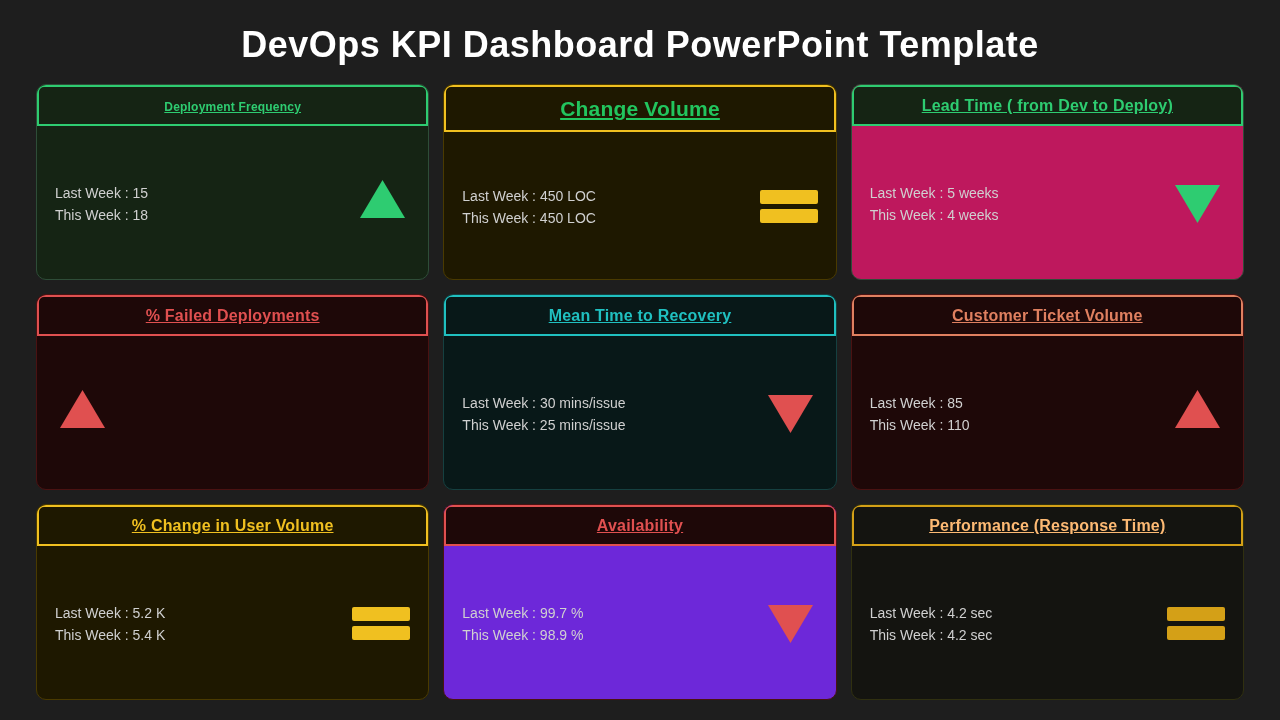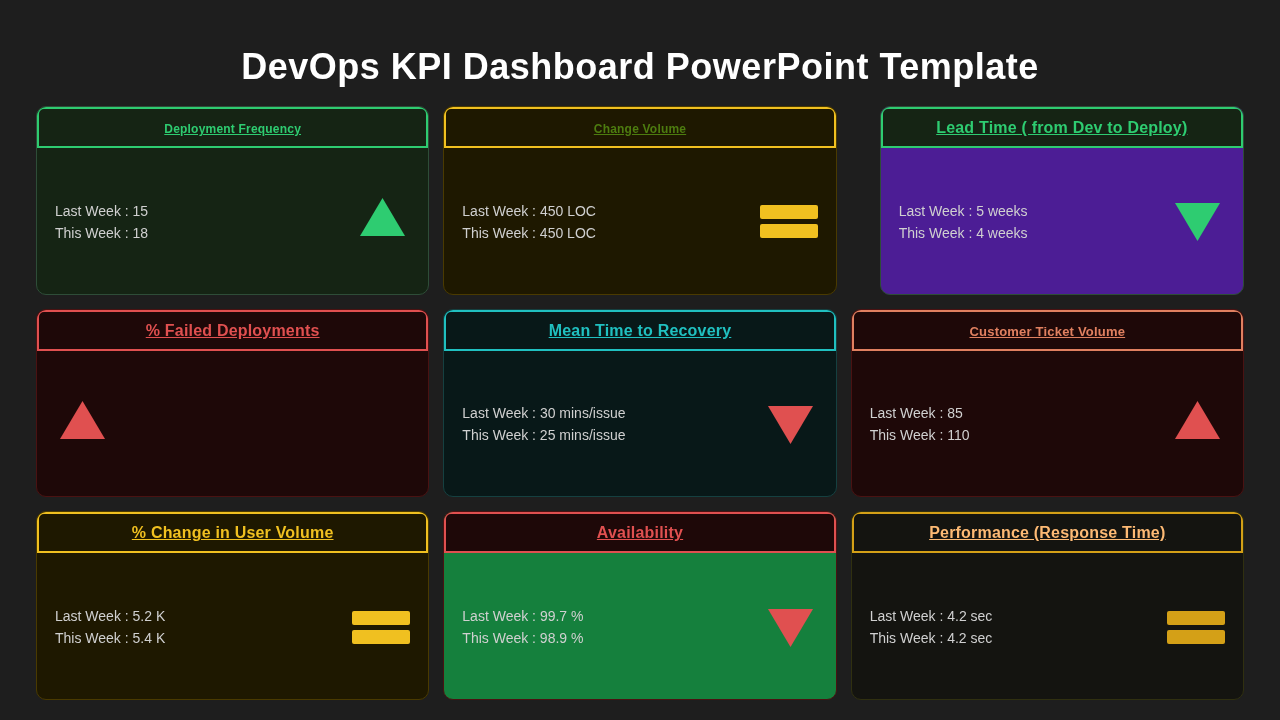--- a/index.html
+++ b/index.html
@@ -14,21 +14,21 @@
       flex-direction: column;
       align-items: center;
       justify-content: flex-start;
     }
 
     .page-title {
       color: #ffffff;
       font-size: 36px;
       font-weight: 700;
       text-align: center;
-      padding: 46px 0 18px 0;
+      padding: 24px 0 18px 0;
       letter-spacing: 0.5px;
     }
 
     .grid {
       display: grid;
       grid-template-columns: repeat(3, 1fr);
       grid-template-rows: repeat(3, 1fr);
       gap: 14px;
       padding: 0 36px 20px 36px;
       width: 100%;
@@ -90,35 +90,35 @@
         <div class="card-stats">
           <span class="stat-text">Last Week : 15</span>
           <span class="stat-text">This Week : 18</span>
         </div>
         <div><svg width="55" height="55" viewBox="0 0 55 55">
       <polygon points="27.5,6 50,44 5,44" fill="#2ecc71"></polygon>
     </svg></div>
       </div>
     </div>
     <div class="card" style="background: rgb(30, 24, 0); border: 1.5px solid rgb(74, 58, 0);">
-      <div class="card-header" style="border: 2px solid rgb(240, 192, 32); background: rgb(30, 24, 0); border-radius: 7px 7px 0px 0px; padding: 10px 14px 9px;"><span class="card-title" style="color: #4d7c0f; font-size: 12px; font-weight: 700; text-decoration: underline;">Change Volume</span></div>
+      <div class="card-header" style="border: 2px solid rgb(240, 192, 32); background: rgb(30, 24, 0); border-radius: 7px 7px 0px 0px; padding: 10px 14px 9px;"><span class="card-title" style="color: #22c55e; font-size: 21px; font-weight: 700; text-decoration: underline;">Change Volume</span></div>
       <div class="card-body">
         <div class="card-stats">
           <span class="stat-text">Last Week : 450 LOC</span>
           <span class="stat-text">This Week : 450 LOC</span>
         </div>
         <div>
           <div style="display:flex;flex-direction:column;gap:5px;align-items:flex-end;">
       <div style="width:58px;height:14px;border-radius:2px;background:#f0c020;"></div>
       <div style="width:58px;height:14px;border-radius:2px;background:#f0c020;"></div>
     </div>
         </div>
       </div>
     </div>
-    <div class="card" style="background: #4c1d95; border: 1.5px solid rgb(46, 77, 56); margin-left: 29px;">
+    <div class="card" style="background: #be185d; border: 1.5px solid rgb(46, 77, 56);">
       <div class="card-header" style="border: 2px solid rgb(46, 204, 113); background: rgb(21, 36, 20); border-radius: 7px 7px 0px 0px; padding: 10px 14px 9px;"><span class="card-title" style="color: rgb(46, 204, 113); font-size: 16px; font-weight: 700; text-decoration: underline;">Lead Time ( from Dev to Deploy)</span></div>
       <div class="card-body">
         <div class="card-stats">
           <span class="stat-text">Last Week : 5 weeks</span>
           <span class="stat-text">This Week : 4 weeks</span>
         </div>
         <div><svg width="55" height="55" viewBox="0 0 55 55">
       <polygon points="27.5,49 5,11 50,11" fill="#2ecc71"></polygon>
     </svg></div>
       </div>
@@ -137,21 +137,21 @@
         <div class="card-stats">
           <span class="stat-text">Last Week : 30 mins/issue</span>
           <span class="stat-text">This Week : 25 mins/issue</span>
         </div>
         <div><svg width="55" height="55" viewBox="0 0 55 55">
       <polygon points="27.5,49 5,11 50,11" fill="#e05050"></polygon>
     </svg></div>
       </div>
     </div>
     <div class="card" style="background: rgb(30, 8, 8); border: 1.5px solid rgb(74, 18, 18);">
-      <div class="card-header" style="border: 2px solid rgb(224, 128, 96); background: rgb(30, 8, 8); border-radius: 7px 7px 0px 0px; padding: 10px 14px 9px;"><span class="card-title" style="color: rgb(224, 128, 96); font-size: 13px; font-weight: 700; text-decoration: underline;">Customer Ticket Volume</span></div>
+      <div class="card-header" style="border: 2px solid rgb(224, 128, 96); background: rgb(30, 8, 8); border-radius: 7px 7px 0px 0px; padding: 10px 14px 9px;"><span class="card-title" style="color: rgb(224, 128, 96); font-size: 16px; font-weight: 700; text-decoration: underline;">Customer Ticket Volume</span></div>
       <div class="card-body">
         <div class="card-stats">
           <span class="stat-text">Last Week : 85</span>
           <span class="stat-text">This Week : 110</span>
         </div>
         <div><svg width="55" height="55" viewBox="0 0 55 55">
       <polygon points="27.5,6 50,44 5,44" fill="#e05050"></polygon>
     </svg></div>
       </div>
     </div>
@@ -163,21 +163,21 @@
           <span class="stat-text">This Week : 5.4 K</span>
         </div>
         <div>
           <div style="display:flex;flex-direction:column;gap:5px;align-items:flex-end;">
       <div style="width:58px;height:14px;border-radius:2px;background:#f0c020;"></div>
       <div style="width:58px;height:14px;border-radius:2px;background:#f0c020;"></div>
     </div>
         </div>
       </div>
     </div>
-    <div class="card" style="background: #15803d; border: 1.5px solid rgb(74, 18, 18);">
+    <div class="card" style="background: #6d28d9; border: 1.5px solid rgb(74, 18, 18);">
       <div class="card-header" style="border: 2px solid rgb(224, 80, 80); background: rgb(30, 8, 8); border-radius: 7px 7px 0px 0px; padding: 10px 14px 9px;"><span class="card-title" style="color: rgb(224, 80, 80); font-size: 16px; font-weight: 700; text-decoration: underline;">Availability</span></div>
       <div class="card-body">
         <div class="card-stats">
           <span class="stat-text">Last Week : 99.7 %</span>
           <span class="stat-text">This Week : 98.9 %</span>
         </div>
         <div><svg width="55" height="55" viewBox="0 0 55 55">
       <polygon points="27.5,49 5,11 50,11" fill="#e05050"></polygon>
     </svg></div>
       </div>

